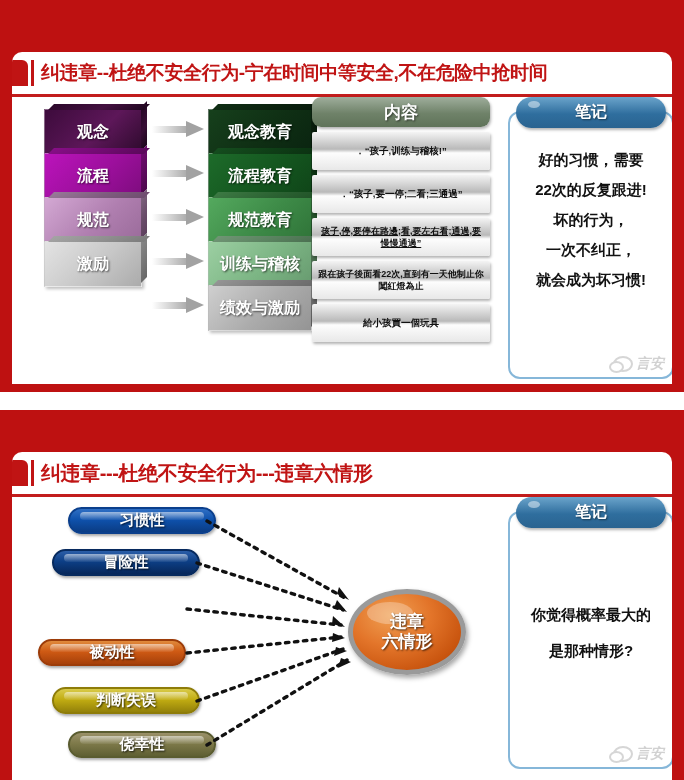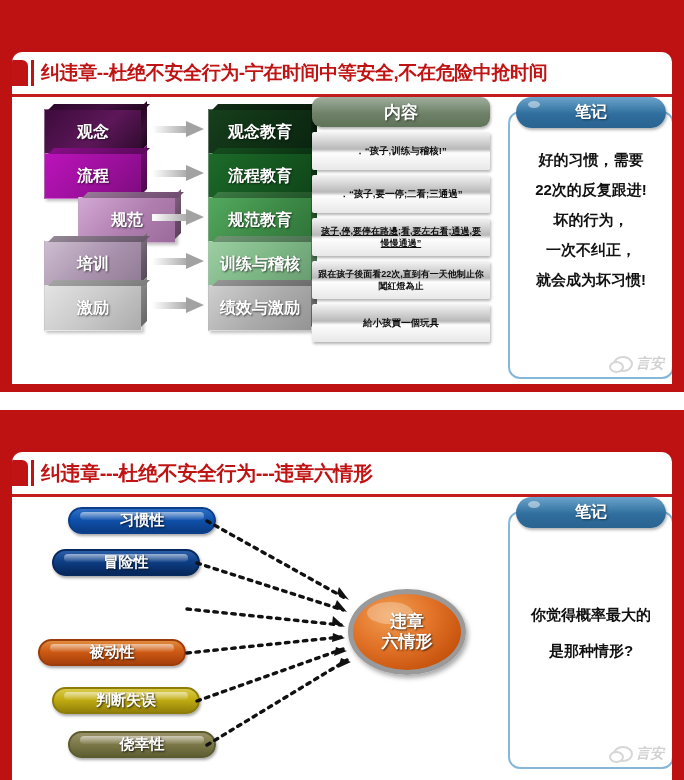--- a/index.html
+++ b/index.html
@@ -56,21 +56,21 @@
   .box3d::before{
     content:"";position:absolute;top:-6px;right:-6px;width:6px;height:100%;
     background:inherit;filter:brightness(.6);
     transform:skewY(-45deg);
   }
   .box3d span{position:relative;z-index:3;text-shadow:1px 1px 2px rgba(0,0,0,.6);}
 
   
   .p1{background:linear-gradient(135deg,#3d0b3c,#5d1759 55%,#2d0a2c);text-align:right;}
   .p2{background:linear-gradient(135deg,#bb13bb,#9c0f9c 55%,#7d0c7d);}
-  .p3{background:linear-gradient(135deg,#d3a8d3,#b07fb0 55%,#9a6b9a);margin-left:34px;}
+  .p3{background:linear-gradient(135deg,#d3a8d3,#b07fb0 55%,#9a6b9a);}
   .p4{background:linear-gradient(135deg,#cdbdd0,#a992ad 55%,#8f7a93);}
   .p5{background:linear-gradient(135deg,#e3e3e3,#c7c7c7 55%,#ababab);}
 
   
   .g1{background:linear-gradient(135deg,#16401c,#0f2f14 55%,#0a2410);}
   .g2{background:linear-gradient(135deg,#1d6b2a,#14561f 55%,#0f4418);}
   .g3{background:linear-gradient(135deg,#54a95e,#3d8a47 55%,#2f7338);}
   .g4{background:linear-gradient(135deg,#9ccfa2,#7cb584 55%,#679a6f);}
   .g5{background:linear-gradient(135deg,#cfcfcf,#ababab 55%,#949494);}
 
@@ -205,23 +205,20 @@
 
       <div class="stack" style="left:32px;top:12px;">
         <div class="box3d p1">
             <span>观念</span>
           </div>
         <div class="box3d p2">
             <span>流程</span>
           </div>
         <div class="box3d p3">
             <span>规范</span>
-          </div>
-        <div class="box3d p4">
-            <span>培训</span>
           </div>
         <div class="box3d p5">
             <span>激励</span>
           </div>
       </div>
 
       <div class="arrow-row" style="left:140px;top:24px;">
           <div class="shaft"></div>
           <div class="head"></div>
         </div>

